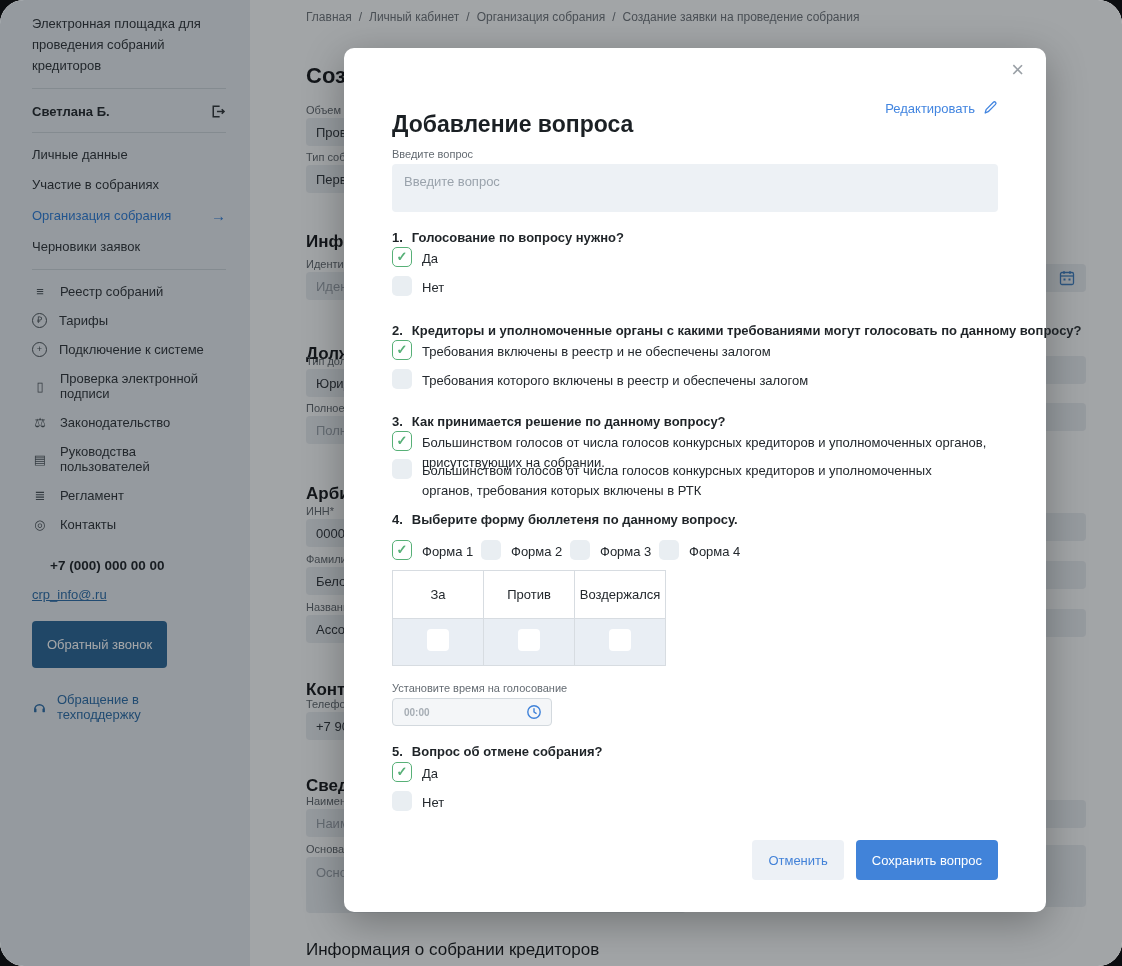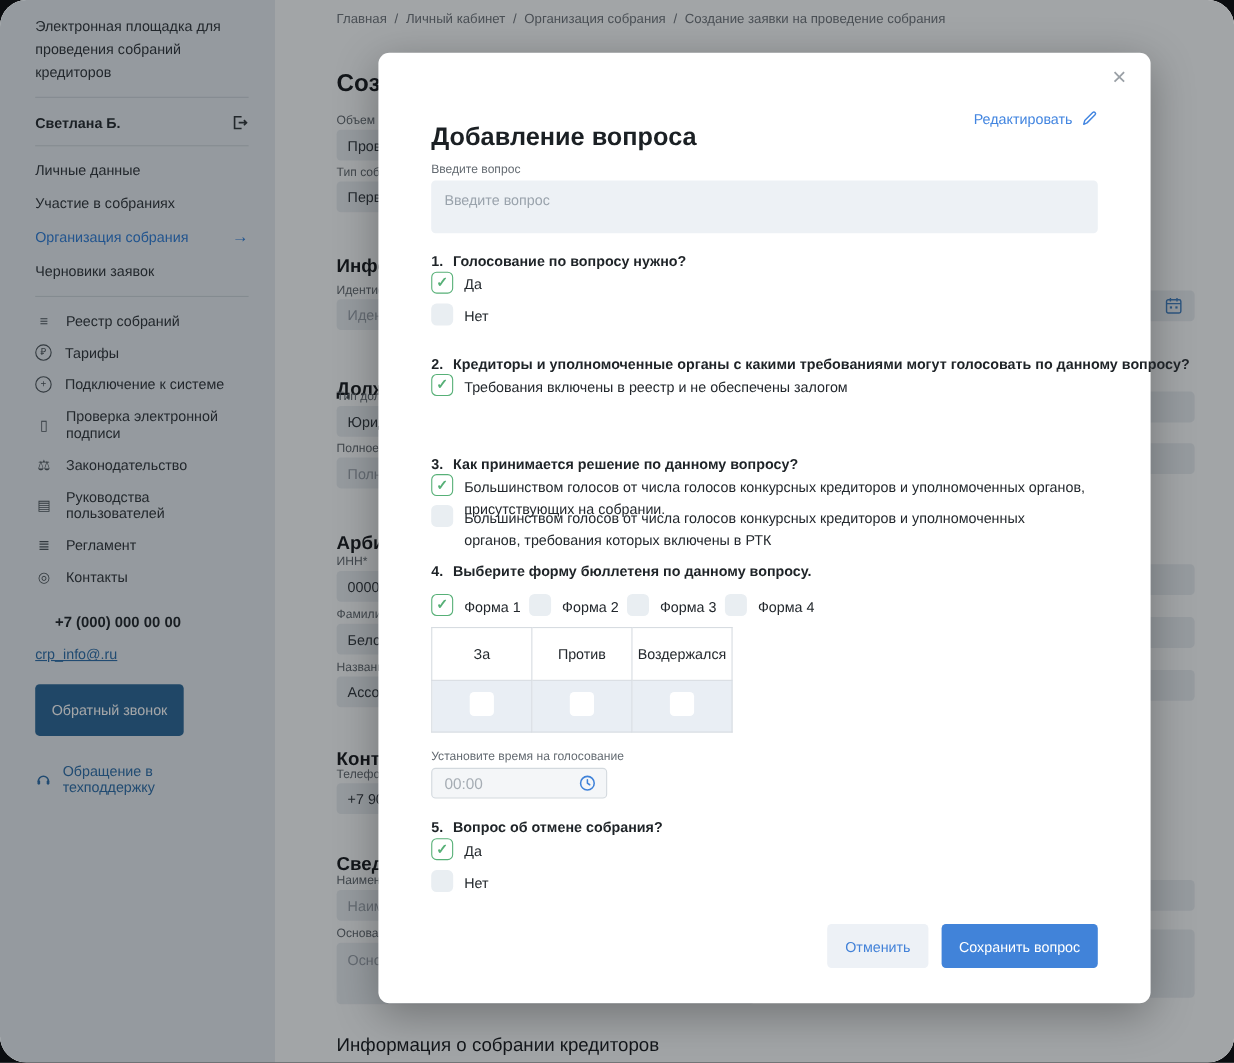--- a/index.html
+++ b/index.html
@@ -51,21 +51,21 @@
   .opt{position:absolute;left:48px;display:flex;gap:10px;align-items:flex-start;font-size:13px;color:#23282d;line-height:1.5;}
   .opt .lbl{padding-top:2px;}
   .cb{width:20px;height:20px;border-radius:5px;background:#e9eef2;flex:none;box-sizing:border-box;cursor:pointer;}
   .cb.checked{background:#fff;border:1.5px solid #57b077;color:#57b077;display:flex;align-items:center;justify-content:center;font-size:13px;font-weight:bold;}
   .cb.checked::after{content:"\2713";}
   .ballot{position:absolute;left:48px;top:522px;border-collapse:collapse;}
   .ballot th{width:88px;height:45px;border:1px solid #d7dce1;font-size:13px;font-weight:normal;color:#23282d;background:#fff;}
   .ballot td{height:44px;border:1px solid #d7dce1;background:#e9eef4;text-align:center;vertical-align:middle;}
   .sq{display:inline-block;width:22px;height:22px;background:#fff;border-radius:4px;cursor:pointer;}
   .time-wrap{position:absolute;left:48px;top:650px;width:160px;height:28px;border:1px solid #d3d9de;border-radius:4px;background:#f4f6f8;display:flex;align-items:center;box-sizing:border-box;padding:0 9px;gap:6px;}
-  .time-input{flex:1;border:none;background:transparent;font-size:14px;color:#2e3439;font-family:inherit;outline:none;min-width:0;}
+  .time-input{flex:1;border:none;background:transparent;font-size:10px;color:#2e3439;font-family:inherit;outline:none;min-width:0;font-weight:bold;}
   .time-input::placeholder{color:#a6adb4;}
   .m-footer{position:absolute;top:792px;right:48px;display:flex;gap:12px;}
   .btn{height:40px;border:none;border-radius:4px;font-size:13px;padding:0 16px;cursor:pointer;font-family:inherit;}
   .btn-cancel{background:#edf1f6;color:#4382d8;}
   .btn-save{background:#4183d9;color:#fff;}
 </style>
 </head>
 <body>
 
 <div class="stage">
@@ -239,20 +239,24 @@
       <span class="lbl">Нет</span>
     </div>
 
     <div class="q-title" style="top:275px">
       <span>2.</span>
           <span>Кредиторы и уполномоченные органы с какими требованиями могут голосовать по данному вопросу?</span>
     </div>
     <div class="opt" style="top:292px">
       <span class="cb checked"></span>
       <span class="lbl">Требования включены в реестр и не обеспечены залогом</span>
+    </div>
+    <div class="opt" style="top:321px">
+      <span class="cb"></span>
+      <span class="lbl">Требования которого включены в реестр и обеспечены залогом</span>
     </div>
 
     <div class="q-title" style="top:366px">
       <span>3.</span>
           <span>Как  принимается решение по данному вопросу?</span>
     </div>
     <div class="opt" style="top:383px;width:600px">
       <span class="cb checked"></span>
       <span class="lbl">Большинством голосов от числа голосов конкурсных кредиторов и уполномоченных органов, присутствующих на собрании.</span>
     </div>

